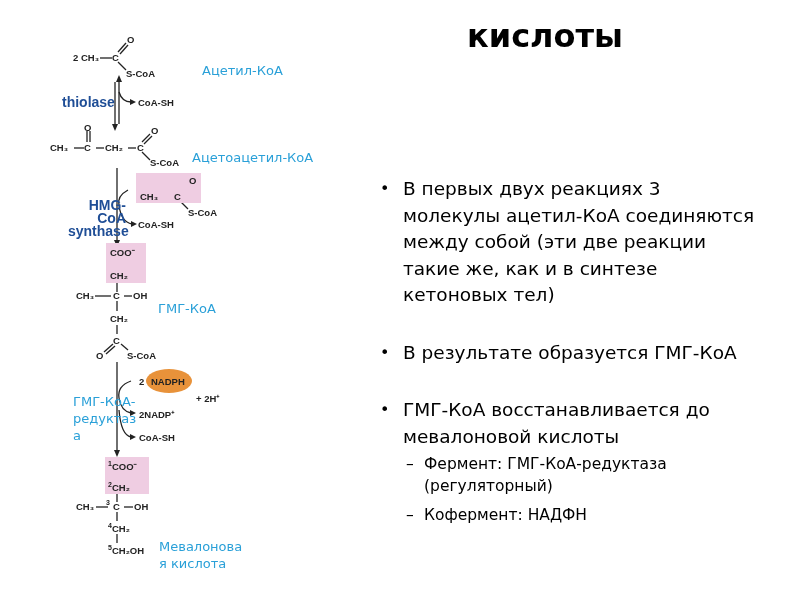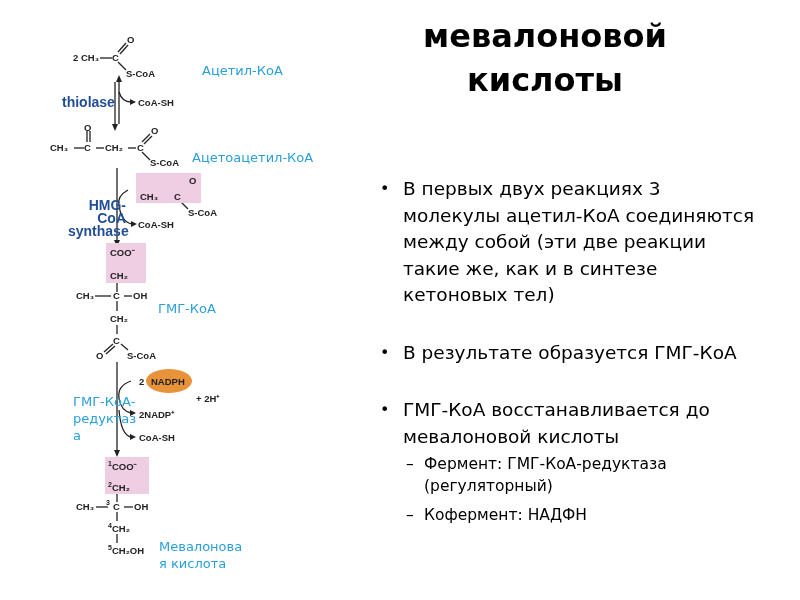--- a/index.html
+++ b/index.html
@@ -146,21 +146,20 @@
   <span class="chem" style="left:134px;top:501px;">OH</span>
   <span class="chem" style="left:108px;top:522px;"><sup style="font-size:7px;">4</sup><span>CH₂</span></span>
   <span class="chem" style="left:108px;top:544px;"><sup style="font-size:7px;">5</sup><span>CH₂OH</span></span>
   <div class="lbl" style="left:159px;top:538px;">
     <div>Мевалонова</div>
     <div>я кислота</div>
   </div>
 </div>
 
 <div class="title">
-  <div>мевалоновой</div>
   <div>кислоты</div>
 </div>
 
 <div class="bul" style="top:176px;">
   <span class="dot">•</span>
   <span class="txt">В первых двух реакциях 3 молекулы ацетил-КоА соединяются между собой (эти две реакции такие же, как и в синтезе кетоновых тел)</span>
 </div>
 <div class="bul" style="top:340px;">
   <span class="dot">•</span>
   <span class="txt">В результате образуется ГМГ-КоА</span>

